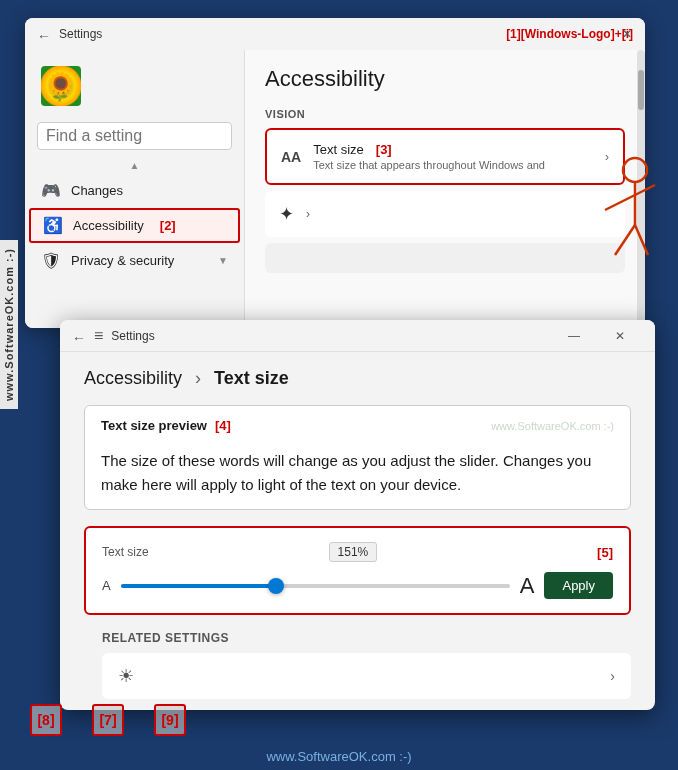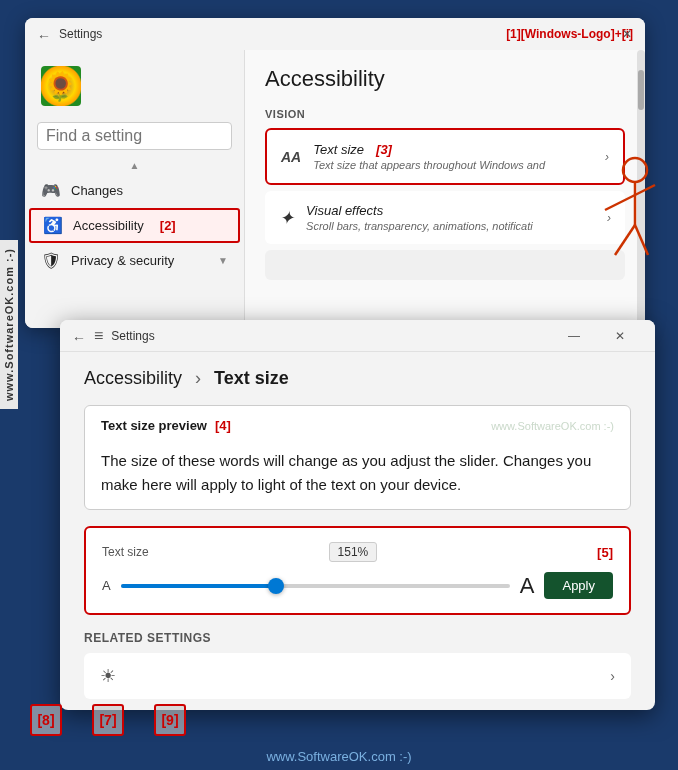--- a/index.html
+++ b/index.html
@@ -229,21 +229,20 @@
 
     .settings-item {
       display: flex;
       align-items: center;
       padding: 12px 14px;
       background: white;
       border-radius: 6px;
       margin-bottom: 6px;
       cursor: pointer;
       position: relative;
-      font-style: italic;
     }
 
     .settings-item-red {
       border: 2px solid #cc0000;
     }
 
     .settings-item .item-icon2 {
       font-size: 18px;
       margin-right: 12px;
       color: #333;
@@ -606,24 +605,20 @@
             <span class="item-title">Text size</span>
             <span class="item-badge-red">[3]</span>
           </div>
           <div class="item-desc">Text size that appears throughout Windows and</div>
         </div>
         <span class="chevron">›</span>
       </div>
 
       <div class="settings-item">
         <span class="item-icon2">✦</span>
-        <div class="item-text">
-          <div class="item-title">Visual effects</div>
-          <div class="item-desc">Scroll bars, transparency, animations, notificati</div>
-        </div>
         <span class="chevron">›</span>
       </div>
 
       <div class="settings-item" style="opacity:0.5; background:#e8e8e8; height:30px;">
       </div>
     </div>
 
     <div class="scrollbar-area">
       <div class="scrollbar-thumb"></div>
     </div>
@@ -671,21 +666,21 @@
           <div class="slider-track">
             <div class="slider-fill"></div>
           </div>
           <div class="slider-thumb"></div>
         </div>
         <span class="large-a">A</span>
         <button class="apply-btn">Apply</button>
       </div>
     </div>
 
-    <div style="margin-top: 8px;">
+    <div style="margin-top: 8px; margin-left: 18px;">
       <div class="related-title">Related settings</div>
       <div class="related-box">
         <span style="font-size:18px; color:#555;">☀</span>
         <span style="margin-left:auto; color:#666; font-size:14px;">›</span>
       </div>
     </div>
   </div>
 </div>
 
 <div style="position:absolute; right:18px; top:155px; z-index:500; pointer-events:none;">

